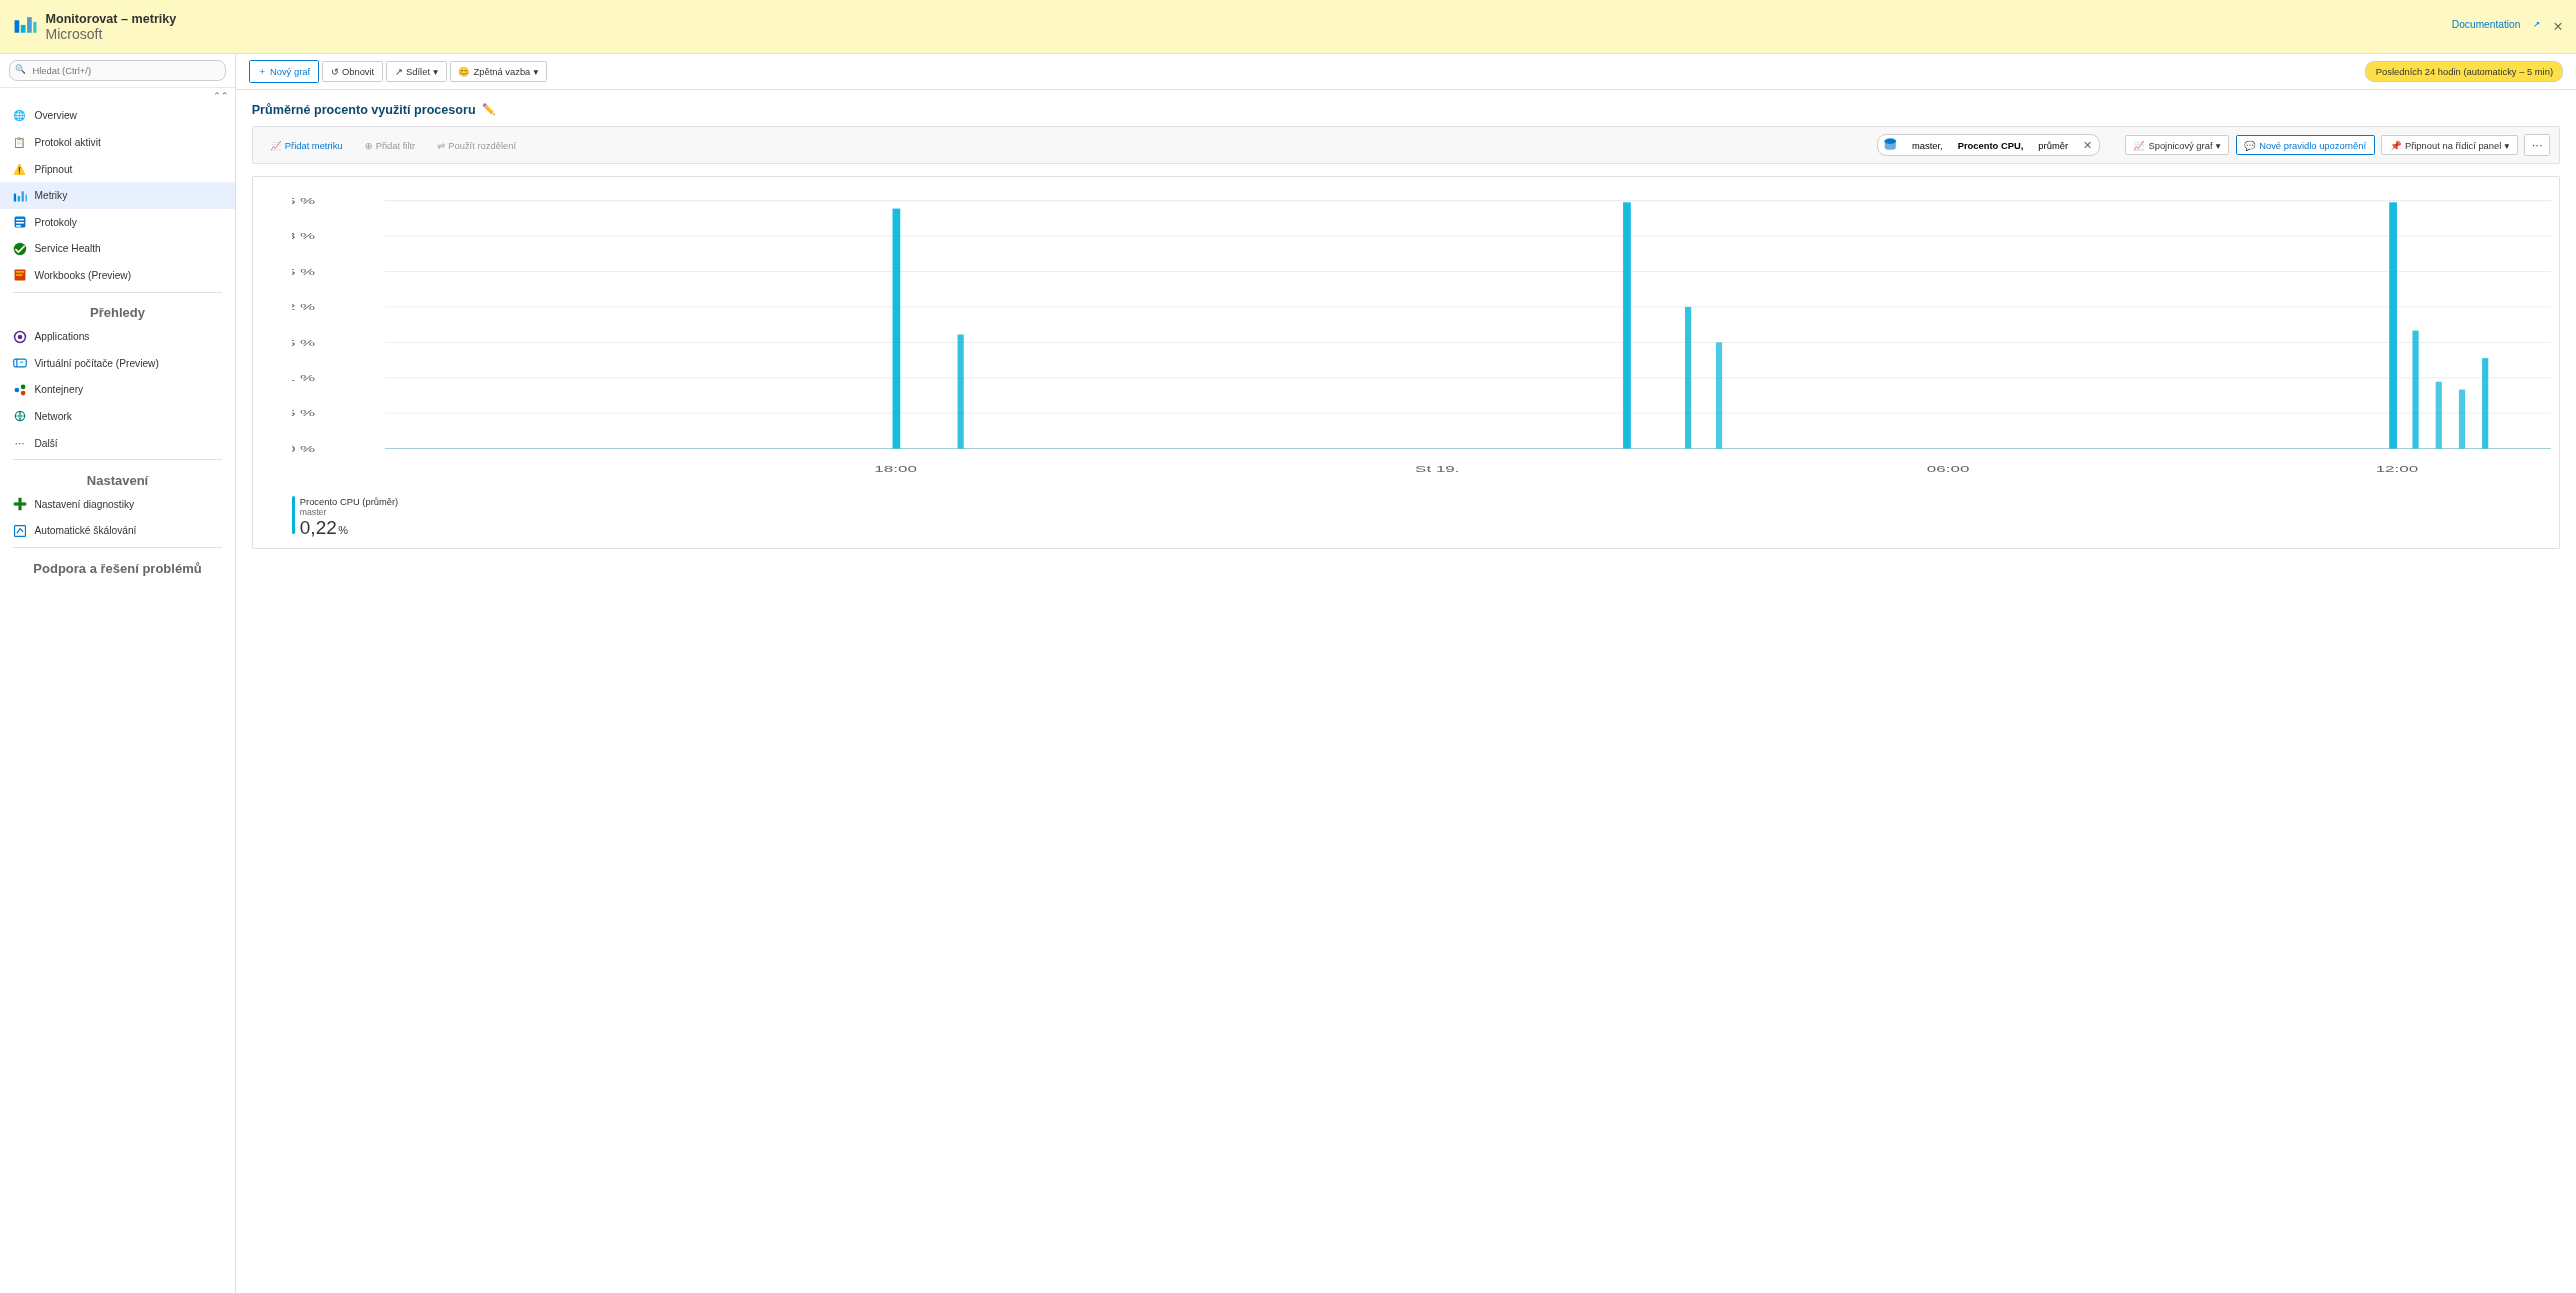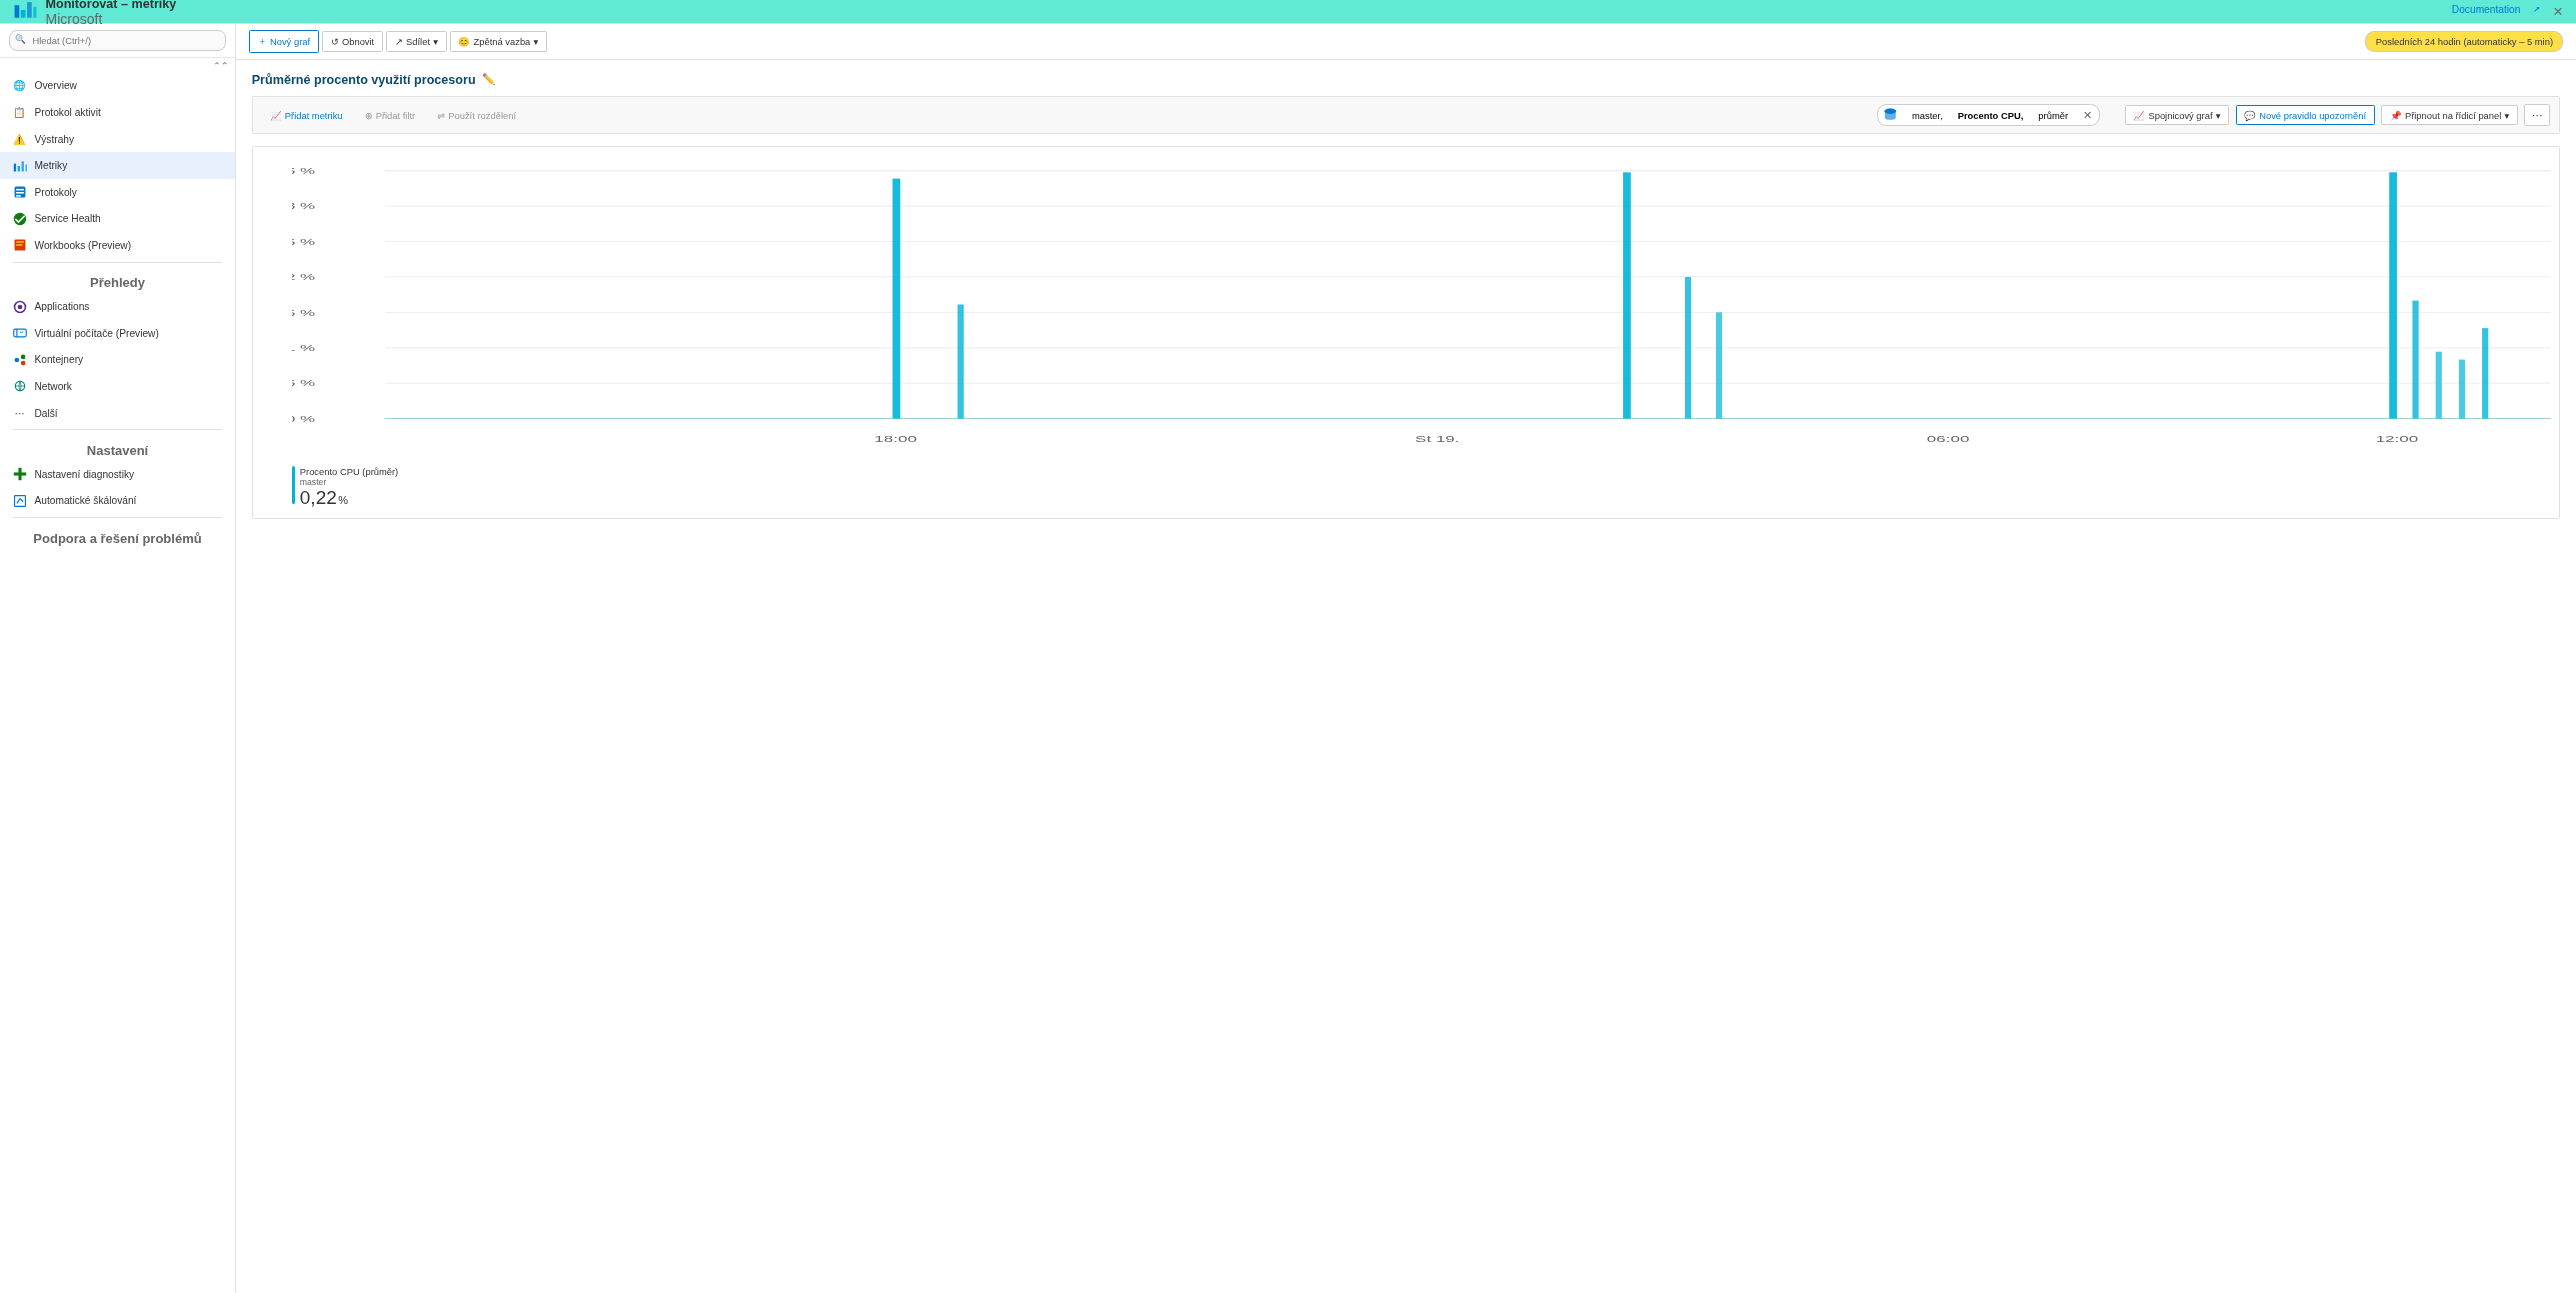--- a/index.html
+++ b/index.html
@@ -1,22 +1,22 @@
 <!DOCTYPE html>
 <html style="font-size:12.6px"><head>
   <meta charset="utf-8">
   <style>
     * { box-sizing: border-box; margin: 0; padding: 0; }
     body { font-family: 'Segoe UI', sans-serif; font-size: 10.2px; background: #fff; display: flex; flex-direction: column; height: 100vh; overflow: hidden; }
 
     
     .topbar {
       display: flex; align-items: center; justify-content: space-between;
-      padding: 6.3px 12.6px; border-bottom: 0.8px solid #e0e0e0; background: #5eead4;
-      height: 24px; flex-shrink: 0;
+      padding: 6.3px 12.6px; border-bottom: 0.8px solid #e0e0e0; background: #fef9c3;
+      height: 54px; flex-shrink: 0;
     }
     .topbar-left { display: flex; align-items: center; gap: 7.9px; }
     .app-icon { width: 25px; height: 25px; }
     .app-title { font-size: 12.6px; font-weight: 600; color: #333; }
     .app-subtitle { font-size: 14px; color: #666; }
     .topbar-right { display: flex; align-items: flex-start; gap: 12.6px; }
     .doc-link { color: #0078d4; text-decoration: none; font-size: 10.2px; display: flex; align-items: center; gap: 3.1px; }
     .close-btn { background: none; border: none; cursor: pointer; font-size: 12.6px; color: #666; }
 
     
@@ -169,21 +169,21 @@
     <div class="nav-item">
       <span class="icon icon-teal">🌐</span>
       <span>Overview</span>
     </div>
     <div class="nav-item">
       <span class="icon icon-blue">📋</span>
       <span>Protokol aktivit</span>
     </div>
     <div class="nav-item">
       <span class="icon">⚠️</span>
-      <span>Výstrahy</span>
+      <span>Připnout</span>
     </div>
     <div class="nav-item active">
       <span class="icon icon-blue">
         <svg width="14" height="14" viewBox="0 0 18 18">
           <rect x="1" y="6" width="3" height="10" fill="#0078d4"></rect>
           <rect x="6" y="9" width="3" height="7" fill="#00b4d8"></rect>
           <rect x="11" y="3" width="3" height="13" fill="#0078d4" opacity="0.7"></rect>
           <rect x="16" y="7" width="2" height="9" fill="#00b4d8" opacity="0.8"></rect>
         </svg>
       </span>

